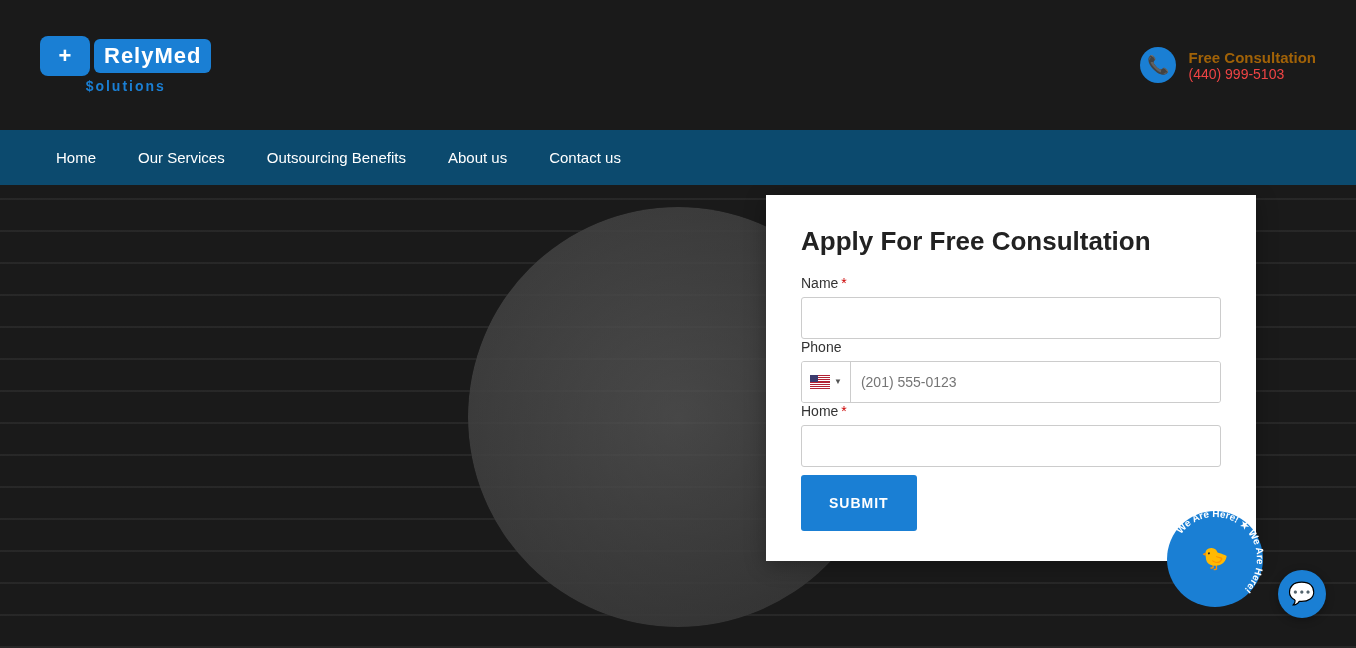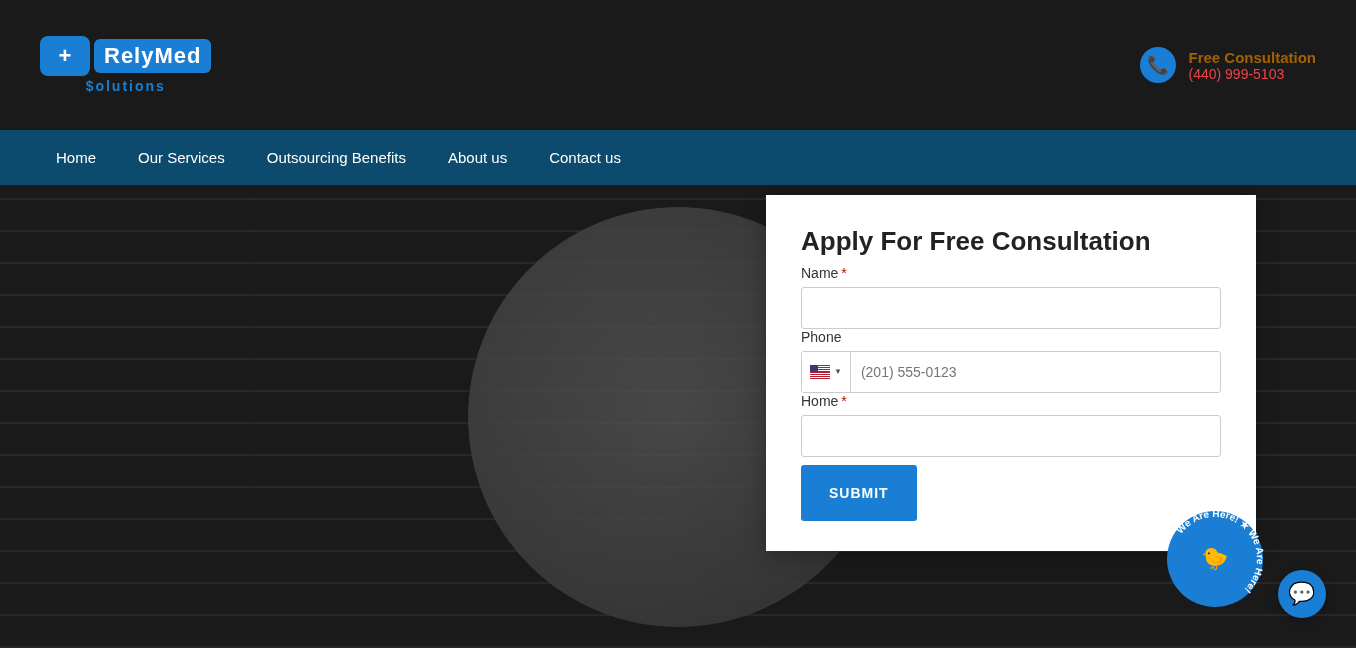--- a/index.html
+++ b/index.html
@@ -178,21 +178,21 @@
       width: 490px;
       background: white;
       padding: 30px 35px;
       box-shadow: 0 4px 20px rgba(0,0,0,0.3);
     }
 
     .form-title {
       font-size: 26px;
       font-weight: bold;
       color: #222;
-      margin-bottom: 6px;
+      margin-bottom: 16px;
       line-height: 1.3;
     }
 
     .form-group {
     }
 
     .form-label {
       display: block;
       font-size: 14px;
       color: #333;

